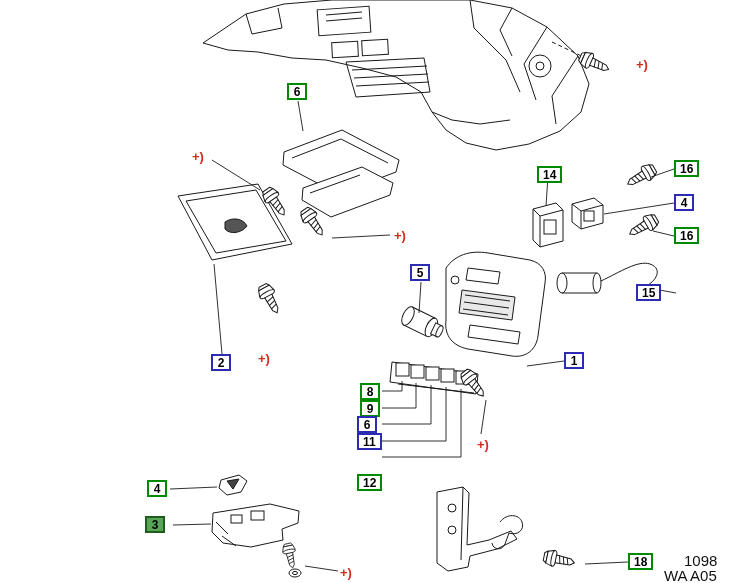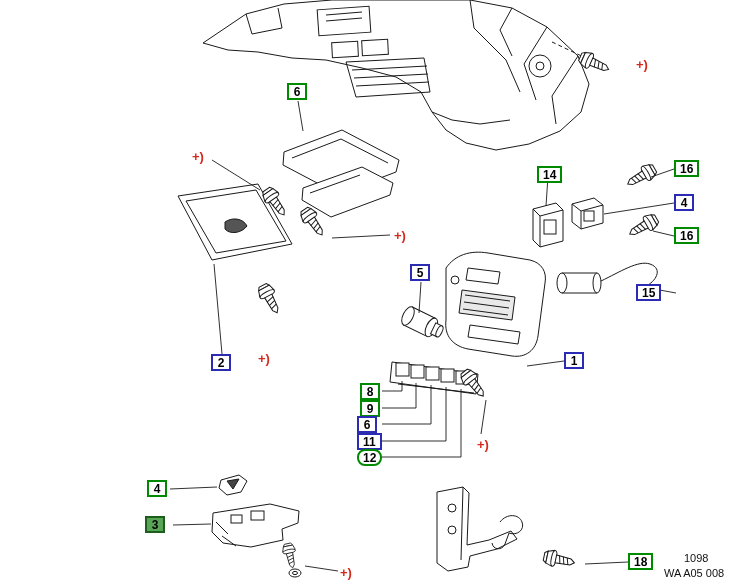--- a/index.html
+++ b/index.html
@@ -15,21 +15,21 @@
     background:#fff;border:2px solid #000;
     font-size:12px;font-weight:700;color:#000;line-height:1;
     cursor:pointer;
   }
   .callout.green{border-color:#008a00;}
   .callout.blue{border-color:#2b2bb4;}
   .callout.green-filled{border-color:#1d5e1d;background:#58a558;}
   .plus{
     position:absolute;color:#d42a1e;font-size:13px;font-weight:700;line-height:1;
   }
-  .footer-text{position:absolute;font-size:11px;color:#111;line-height:1;}
+  .footer-text{position:absolute;font-size:15px;color:#111;line-height:1;}
 </style>
 </head>
 <body>
 
 <div class="stage">
 
   <svg class="art" width="741" height="583" viewBox="0 0 741 583">
     <defs>
       <g id="bolt" stroke="#1a1a1a" stroke-width="1" fill="#ffffff">
         <path d="M-3,-4 L0,-6 L0,6 L-3,4 Z"></path>
@@ -194,21 +194,21 @@
   <div class="callout blue" style="left:674px;top:194px;">4</div>
   <div class="callout green" style="left:674px;top:227px;">16</div>
   <div class="callout blue" style="left:410px;top:264px;">5</div>
   <div class="callout blue" style="left:636px;top:284px;">15</div>
   <div class="callout blue" style="left:211px;top:354px;">2</div>
   <div class="callout blue" style="left:564px;top:352px;">1</div>
   <div class="callout green" style="left:360px;top:383px;">8</div>
   <div class="callout green" style="left:360px;top:400px;">9</div>
   <div class="callout blue" style="left:357px;top:416px;">6</div>
   <div class="callout blue" style="left:357px;top:433px;text-align:center;">11</div>
-  <div class="callout green" style="left:357px;top:449px;border-radius:8px;">12</div>
+  <div class="callout green" style="left:357px;top:474px;">12</div>
   <div class="callout green" style="left:147px;top:480px;">4</div>
   <div class="callout green-filled" style="left:145px;top:516px;">3</div>
   <div class="callout green" style="left:628px;top:553px;">18</div>
 
   <span class="plus" style="left:636px;top:58px;">+)</span>
   <span class="plus" style="left:192px;top:150px;">+)</span>
   <span class="plus" style="left:394px;top:229px;">+)</span>
   <span class="plus" style="left:258px;top:352px;">+)</span>
   <span class="plus" style="left:477px;top:438px;">+)</span>
   <span class="plus" style="left:340px;top:566px;">+)</span>

